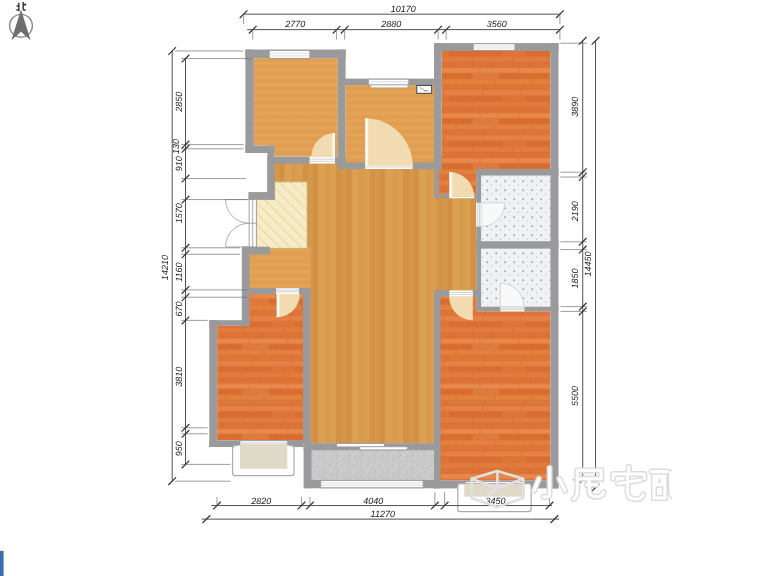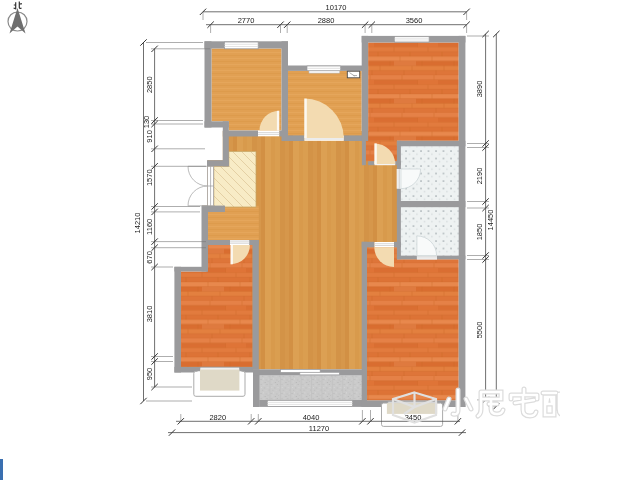--- a/index.html
+++ b/index.html
@@ -1,16 +1,16 @@
 <!DOCTYPE html>
 <html><head>
 <meta charset="utf-8">
 <style>
 html,body{margin:0;padding:0;background:#fff;}
-#page{width:560px;height:480px;position:relative;overflow:hidden;font-family:"Liberation Sans",sans-serif;}
+#page{width:560px;height:480px;position:relative;overflow:hidden;font-family:"Liberation Sans",sans-serif;font-style:italic;}
 </style>
 </head>
 <body>
 <div id="page">
 <svg width="640" height="480" viewBox="0 0 640 480">
 <defs>
 <pattern id="patFine" width="16" height="6" patternUnits="userSpaceOnUse">
 <rect width="16" height="6" fill="#E1A053"></rect>
 <rect y="1" width="16" height="1" fill="#D79440" opacity="0.4"></rect>
 <rect y="4" width="16" height="1" fill="#EAAE64" opacity="0.45"></rect>

